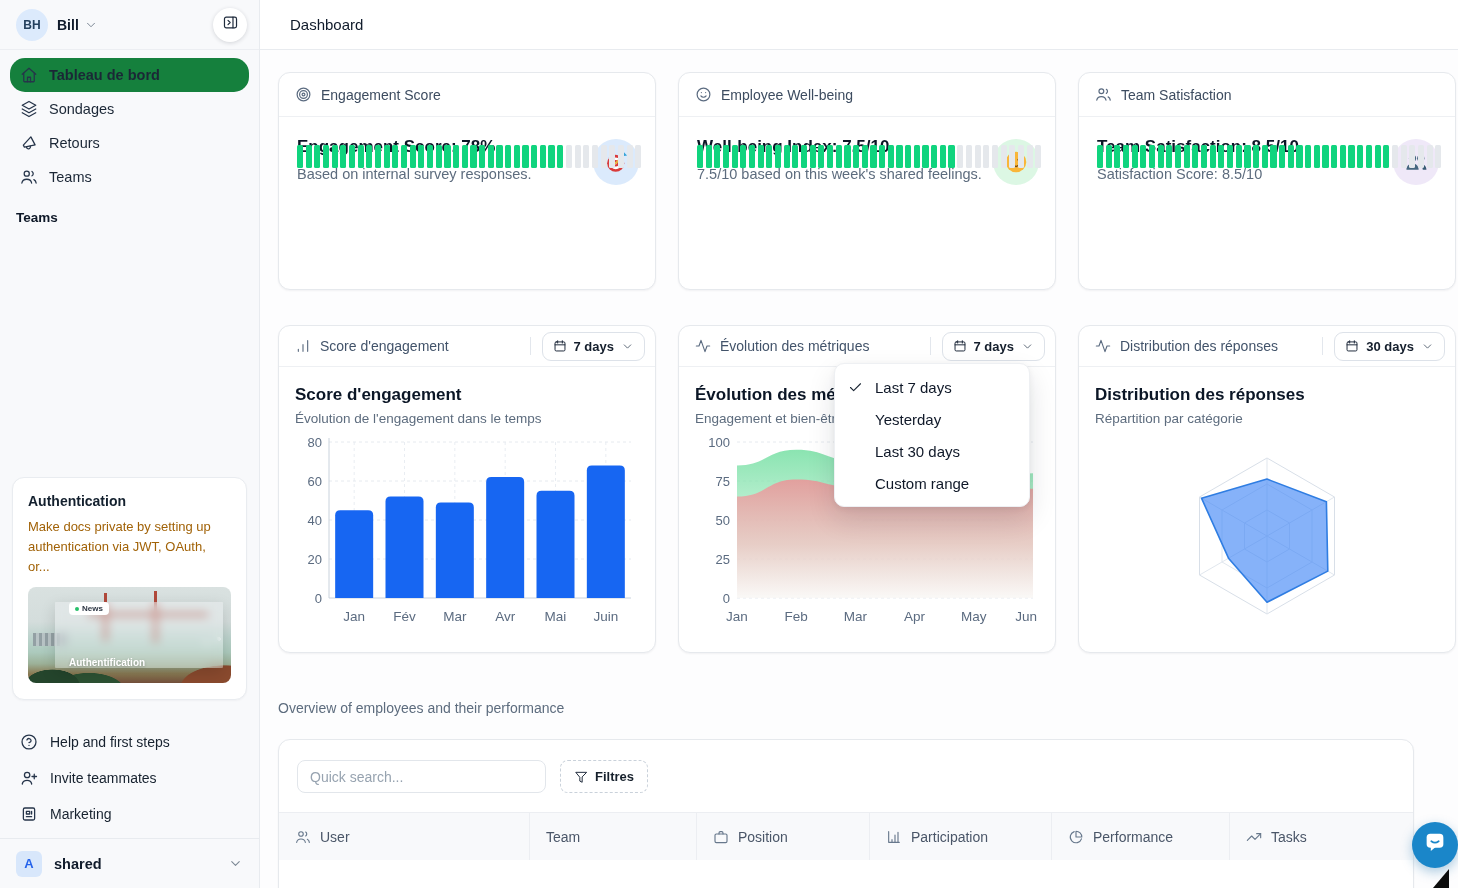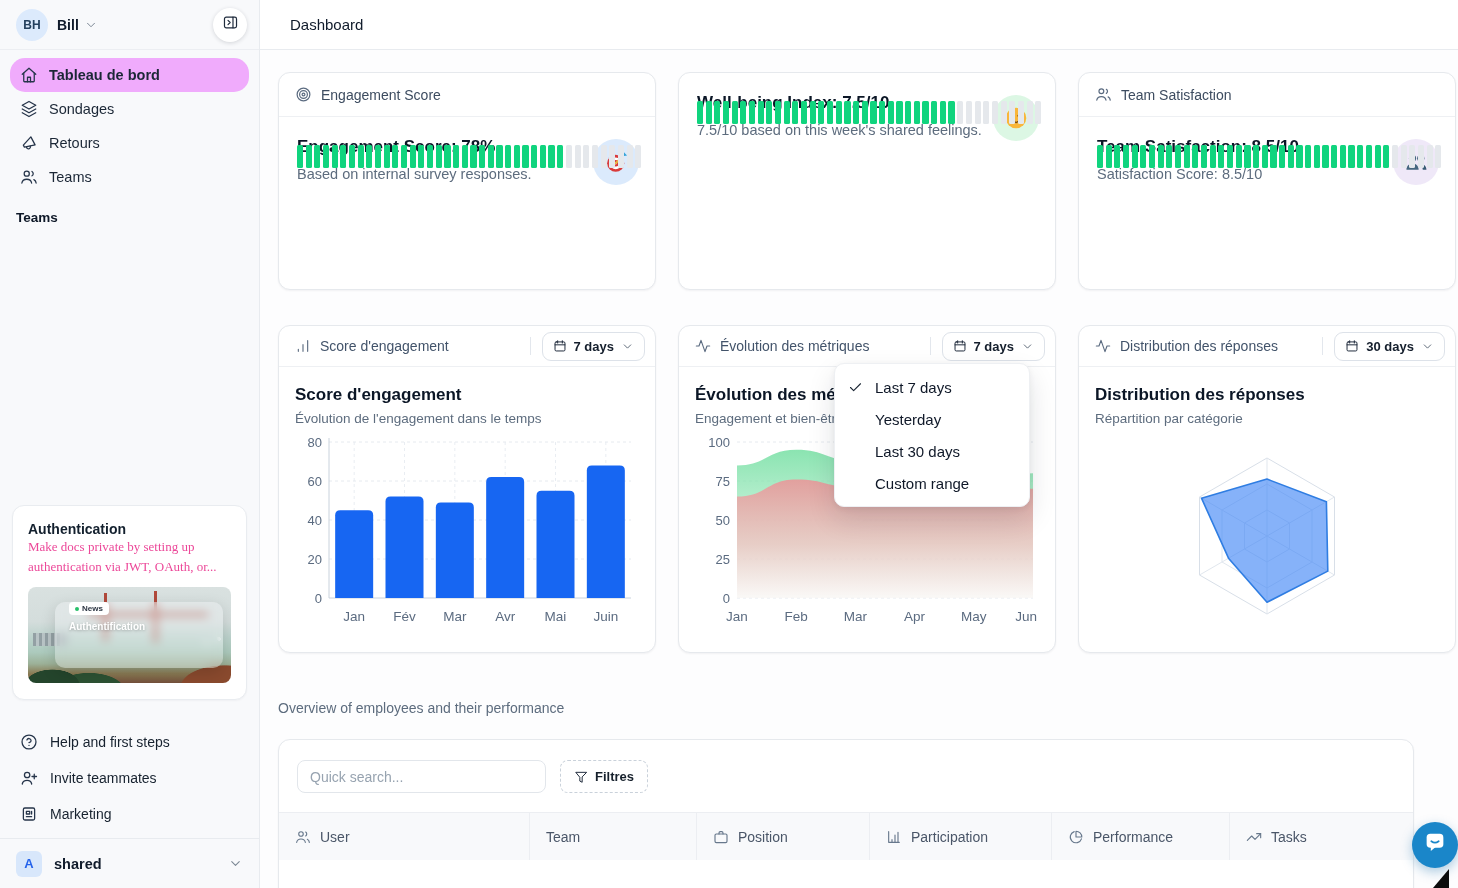--- a/index.html
+++ b/index.html
@@ -16,49 +16,49 @@
     color:#24405e; font-size:12px; font-weight:700; display:flex; align-items:center;
     justify-content:center; }
   .ws-name { font-size:14px; font-weight:700; margin-left:9px; color:#101b2b; }
   .ws-chev { margin-left:5px; color:#7b8794; display:flex; }
   .collapse-btn { margin-left:auto; width:34px; height:34px; border-radius:50%;
     background:#fff; box-shadow:0 1px 4px rgba(16,24,40,.16); display:flex;
     align-items:center; justify-content:center; cursor:pointer; color:#1f2b3c; }
   .nav { padding:8px 10px 0; }
   .nav-item { height:34px; display:flex; align-items:center; gap:11px; padding:0 10px;
     border-radius:8px; font-size:14.5px; color:#1b2736; cursor:pointer; }
-  .nav-item.active { background:#f0abfc; font-weight:600;border-radius:15px; }
+  .nav-item.active { background:#15803d; font-weight:600;border-radius:15px; }
   .nav-item .ic { display:flex; color:#26354a; }
   .sec-label { margin:16px 0 0; padding:0 16px; font-size:13.5px; font-weight:700;
     color:#0e1827; }
   .team-item { margin-top:9px; height:30px; display:flex; align-items:center; gap:13px;
     padding:0 16px 0 22px; font-size:14.5px; font-weight:500; color:#101a28; cursor:pointer; }
   .spacer { flex:1; }
 
   .promo { margin:0 12px 24px; background:#fff; border:1px solid #e9ecf0;
     border-radius:12px; padding:15px 15px 16px; box-shadow:0 1px 2px rgba(16,24,40,.04);
     cursor:pointer; }
   .promo h4 { font-size:14px; font-weight:700; color:#13202e; }
-  .promo p { margin-top:0; font-size:13px; line-height:20px; color:#ec4899;font-family:Liberation Serif, serif; }
+  .promo p { margin-top:8px; font-size:13px; line-height:20px; color:#a16207; }
   .promo-img { position:relative; margin-top:10px; height:96px; border-radius:8px; overflow:hidden;
     background:
       linear-gradient(#b1493b,#b1493b) 76px 6px / 3px 48px no-repeat,
       linear-gradient(#b1493b,#b1493b) 126px 4px / 3px 52px no-repeat,
       linear-gradient(#a34436,#a34436) 60px 26px / 120px 3px no-repeat,
       repeating-linear-gradient(90deg,#93a0a4 0 3px,#b9c4c6 3px 6px) 5px 46px / 34px 13px no-repeat,
       radial-gradient(ellipse 46px 26px at 12% 102%, #24452c 58%, transparent 60%),
       radial-gradient(ellipse 60px 30px at 30% 108%, #2d5233 58%, transparent 60%),
       radial-gradient(ellipse 70px 34px at 97% 104%, #8a4a2e 62%, transparent 64%),
       radial-gradient(circle 2px at 88% 58%, #fff 98%, transparent),
       radial-gradient(circle 2px at 94% 54%, #fff 98%, transparent),
       linear-gradient(180deg,#d9e1e0 0%,#d4dddc 36%,#bdd3cd 52%,#accabd 68%,#9cb198 80%,#8a7c55 90%,#74503a 100%); }
   .promo-overlay { position:absolute; left:27px; right:8px; top:15px; bottom:15px;
-    border-radius:10px; background:rgba(250,250,252,.30); backdrop-filter:blur(5px);
+    border-radius:1px; background:rgba(250,250,252,.30); backdrop-filter:blur(5px);
     box-shadow:0 5px 16px rgba(0,0,0,.14); display:flex; flex-direction:column;
-    align-items:flex-start; justify-content:flex-start; gap:6px; padding:0 14px; }
+    align-items:flex-start; justify-content:space-between; gap:12px; padding:0 14px; }
   .promo-badge { background:#fff; border-radius:4px; font-size:8px; font-weight:700;
     color:#2d3643; padding:2px 6px; display:flex; align-items:center; gap:3px; }
   .promo-badge .dot { width:4px; height:4px; border-radius:50%; background:#27c06a; }
   .promo-cap { color:#fff; font-size:10px; font-weight:700;
     text-shadow:0 1px 3px rgba(0,0,0,.28); }
 
   .foot-nav { padding:0 10px 6px; }
   .foot-item { height:36px; display:flex; align-items:center; gap:12px; padding:0 10px;
     font-size:14px; font-weight:500; color:#17222f; border-radius:8px; cursor:pointer; }
   .foot-item .ic { display:flex; color:#26354a; }
@@ -355,20 +355,30 @@
                 <div class="tick" style="background: rgb(229, 232, 236);"></div>
                 <div class="tick" style="background: rgb(229, 232, 236);"></div>
                 <div class="tick" style="background: rgb(229, 232, 236);"></div>
                 <div class="tick" style="background: rgb(229, 232, 236);"></div>
                 <div class="tick" style="background: rgb(229, 232, 236);"></div>
               </div>
           </div>
         </div>
 
         <div class="card stat-card">
+          <div class="card-head">
+            <span class="ic">
+              <svg class="st" width="17" height="17" viewBox="0 0 24 24">
+                  <circle cx="12" cy="12" r="9"></circle>
+                  <path d="M8.3 14s1.4 1.9 3.7 1.9 3.7-1.9 3.7-1.9"></path>
+                  <path d="M9 9.3h.01M15 9.3h.01"></path>
+                </svg>
+            </span>
+            <span>Employee Well-being</span>
+          </div>
           <div class="stat-body">
             <div class="stat-title">Well-being Index: 7.5/10</div>
             <div class="stat-sub">7.5/10 based on this week's shared feelings.</div>
             <div class="emoji-circle" style="background: rgb(220, 247, 228);">
               <svg width="26" height="26" viewBox="0 0 24 24">
                   <circle cx="12" cy="12" r="9.5" fill="#f9b63a"></circle>
                   <path d="M7.9 10c.55-1.1 1.75-1.1 2.3 0M13.8 10c.55-1.1 1.75-1.1 2.3 0" stroke="#7a4b12" stroke-width="1.2" stroke-linecap="round" fill="none"></path>
                   <path d="M8.3 13.6c1.05 1.7 2.4 2.5 3.7 2.5s2.65-.8 3.7-2.5" stroke="#7a4b12" stroke-width="1.3" stroke-linecap="round" fill="none"></path>
                 </svg>
             </div>

